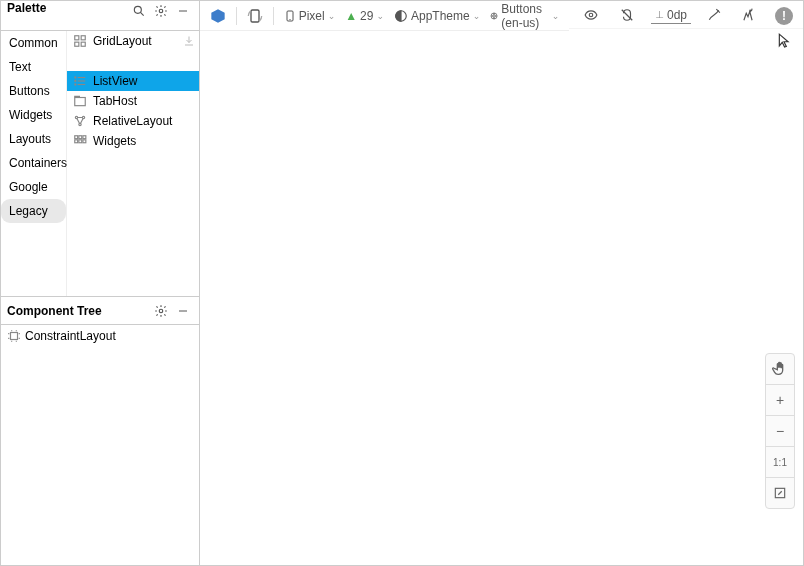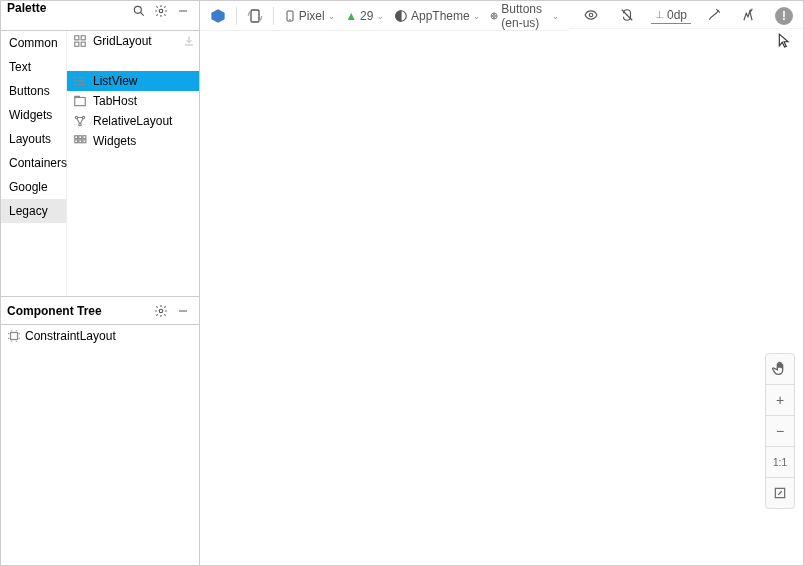--- a/index.html
+++ b/index.html
@@ -7,21 +7,21 @@
   
   .left-panel { width: 215px; display: flex; flex-direction: column; border-right: 1px solid #ccc; }
   
   .palette-header { display: flex; align-items: flex-start; height: 30px; border-bottom: 1px solid #ccc; padding: 0 6px; }
   .palette-header .title { font-weight: bold; flex: 1; }
   .icon-btn { width: 20px; height: 20px; display: flex; align-items: center; justify-content: center; cursor: pointer; color: #555; margin-left: 2px; }
   
   .palette-body { display: flex; flex: 1; min-height: 0; border-bottom: 1px solid #ccc; }
   .palette-categories { width: 66px; border-right: 1px solid #eee; }
   .palette-cat { padding: 5px 8px; cursor: pointer; }
-  .palette-cat.selected { background: #e8e8e8; }
+  .palette-cat.selected { background: #e8e8e8; border-radius: 9px; }
   .palette-items { flex: 1; position: relative; }
   .palette-item { display: flex; align-items: center; padding: 3px 6px; cursor: grab; gap: 6px; }
   .palette-item.selected { background: #0ea5e9; margin-top: 20px; }
   .ic { width: 14px; height: 14px; display: inline-flex; align-items: center; justify-content: center; color: #888; flex-shrink: 0; }
   .download-ic { position: absolute; right: 4px; top: 4px; color: #bbb; }
   
   .comp-tree-header { display: flex; align-items: center; height: 28px; padding: 0 6px; border-bottom: 1px solid #ccc; }
   .comp-tree-header .title { font-weight: bold; flex: 1; }
   .comp-tree-body { flex-shrink: 0; min-height: 240px; }
   .tree-item { display: flex; align-items: center; padding: 4px 6px; gap: 4px; }

